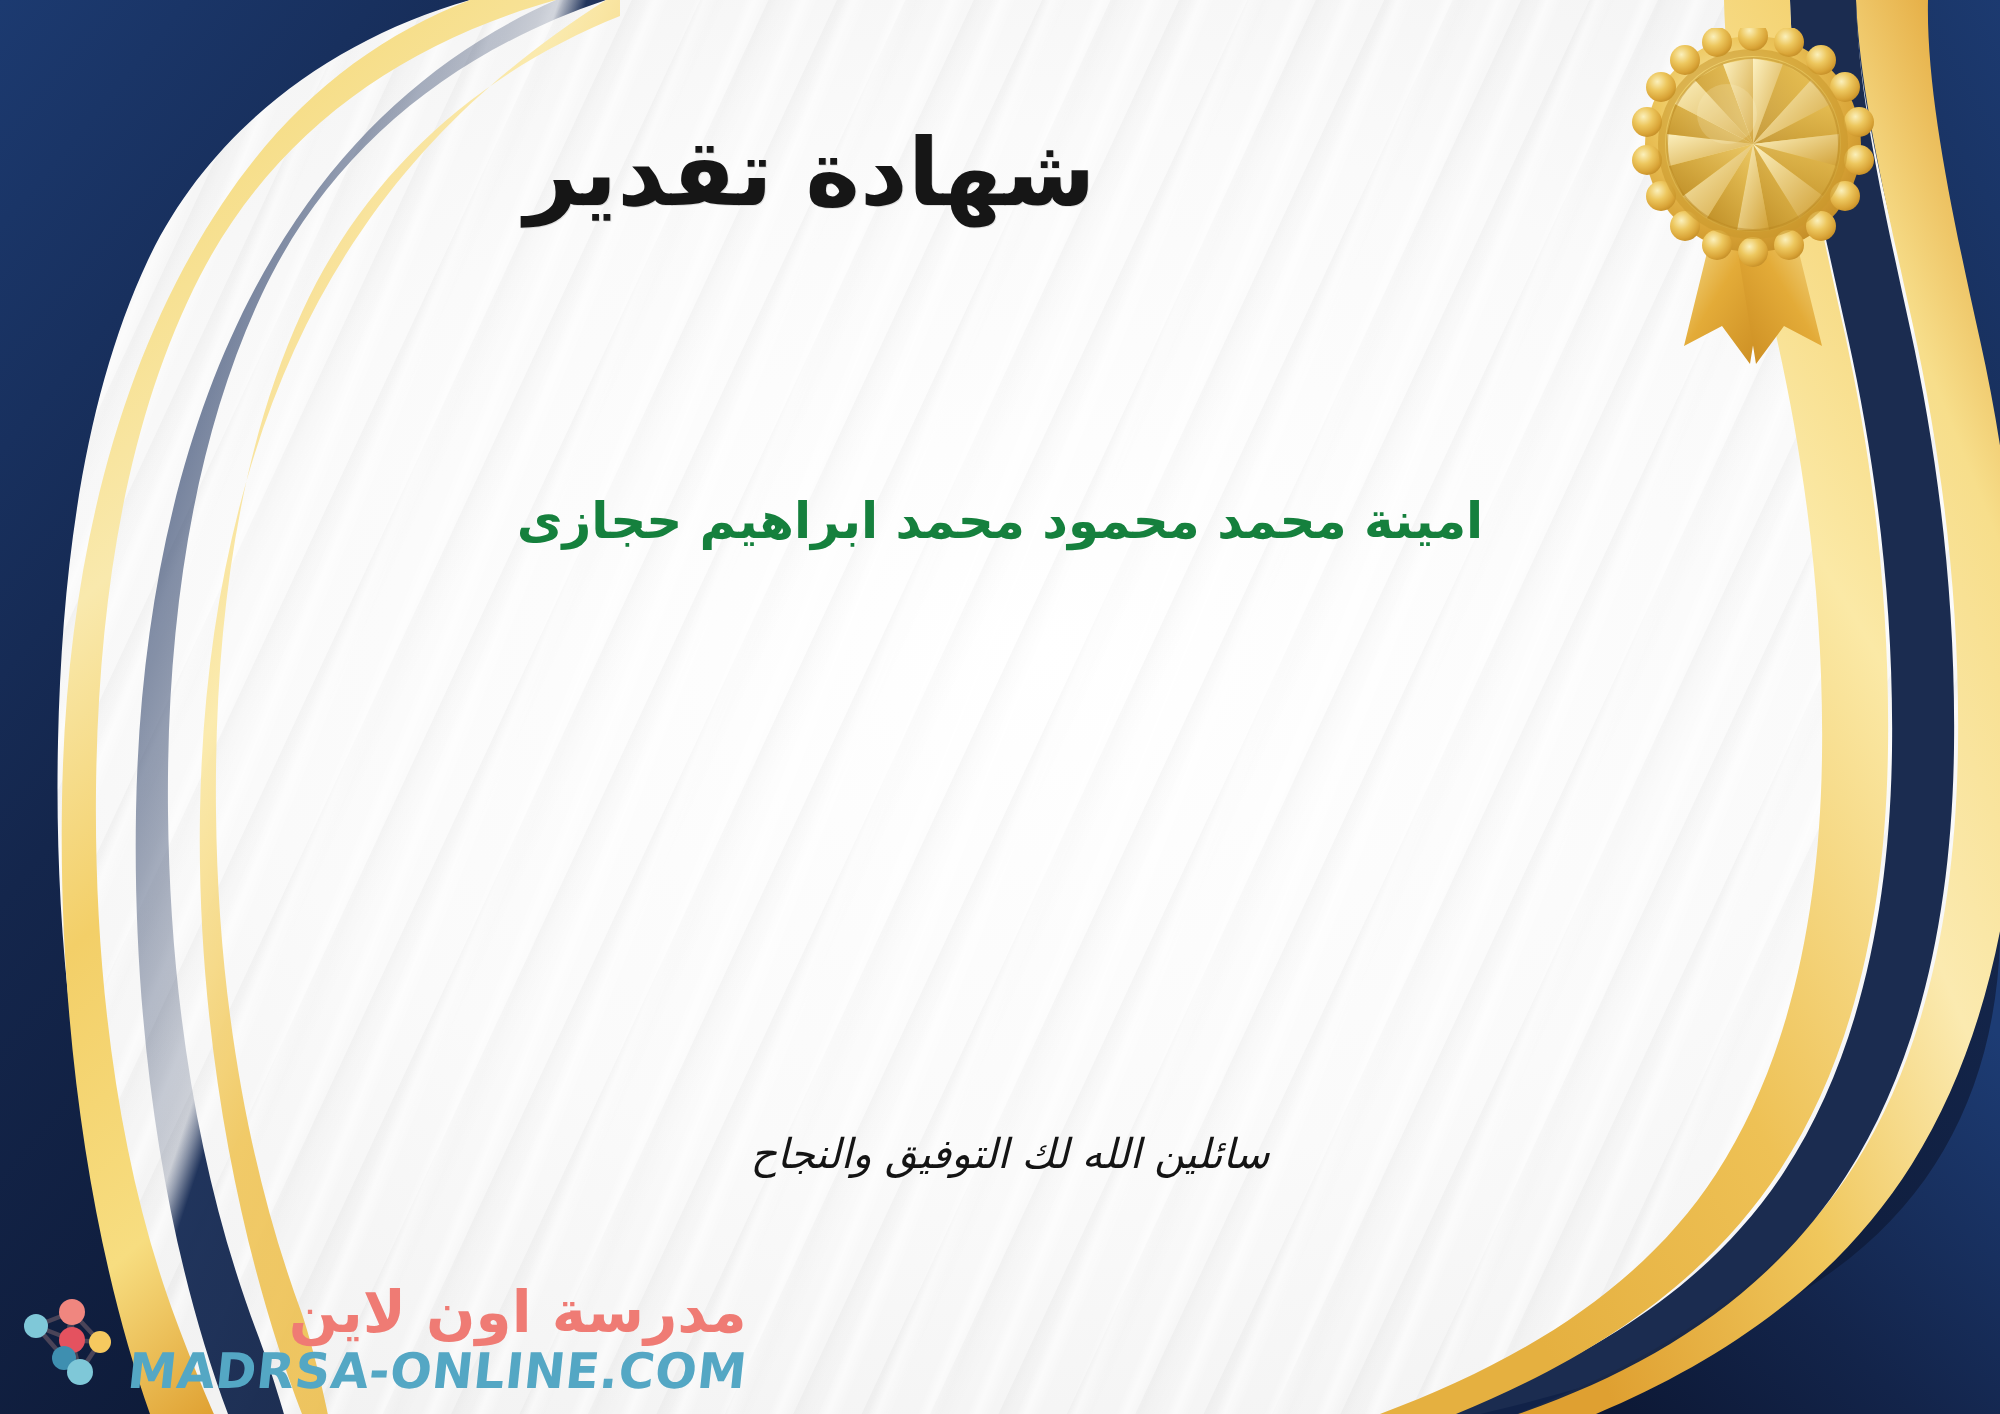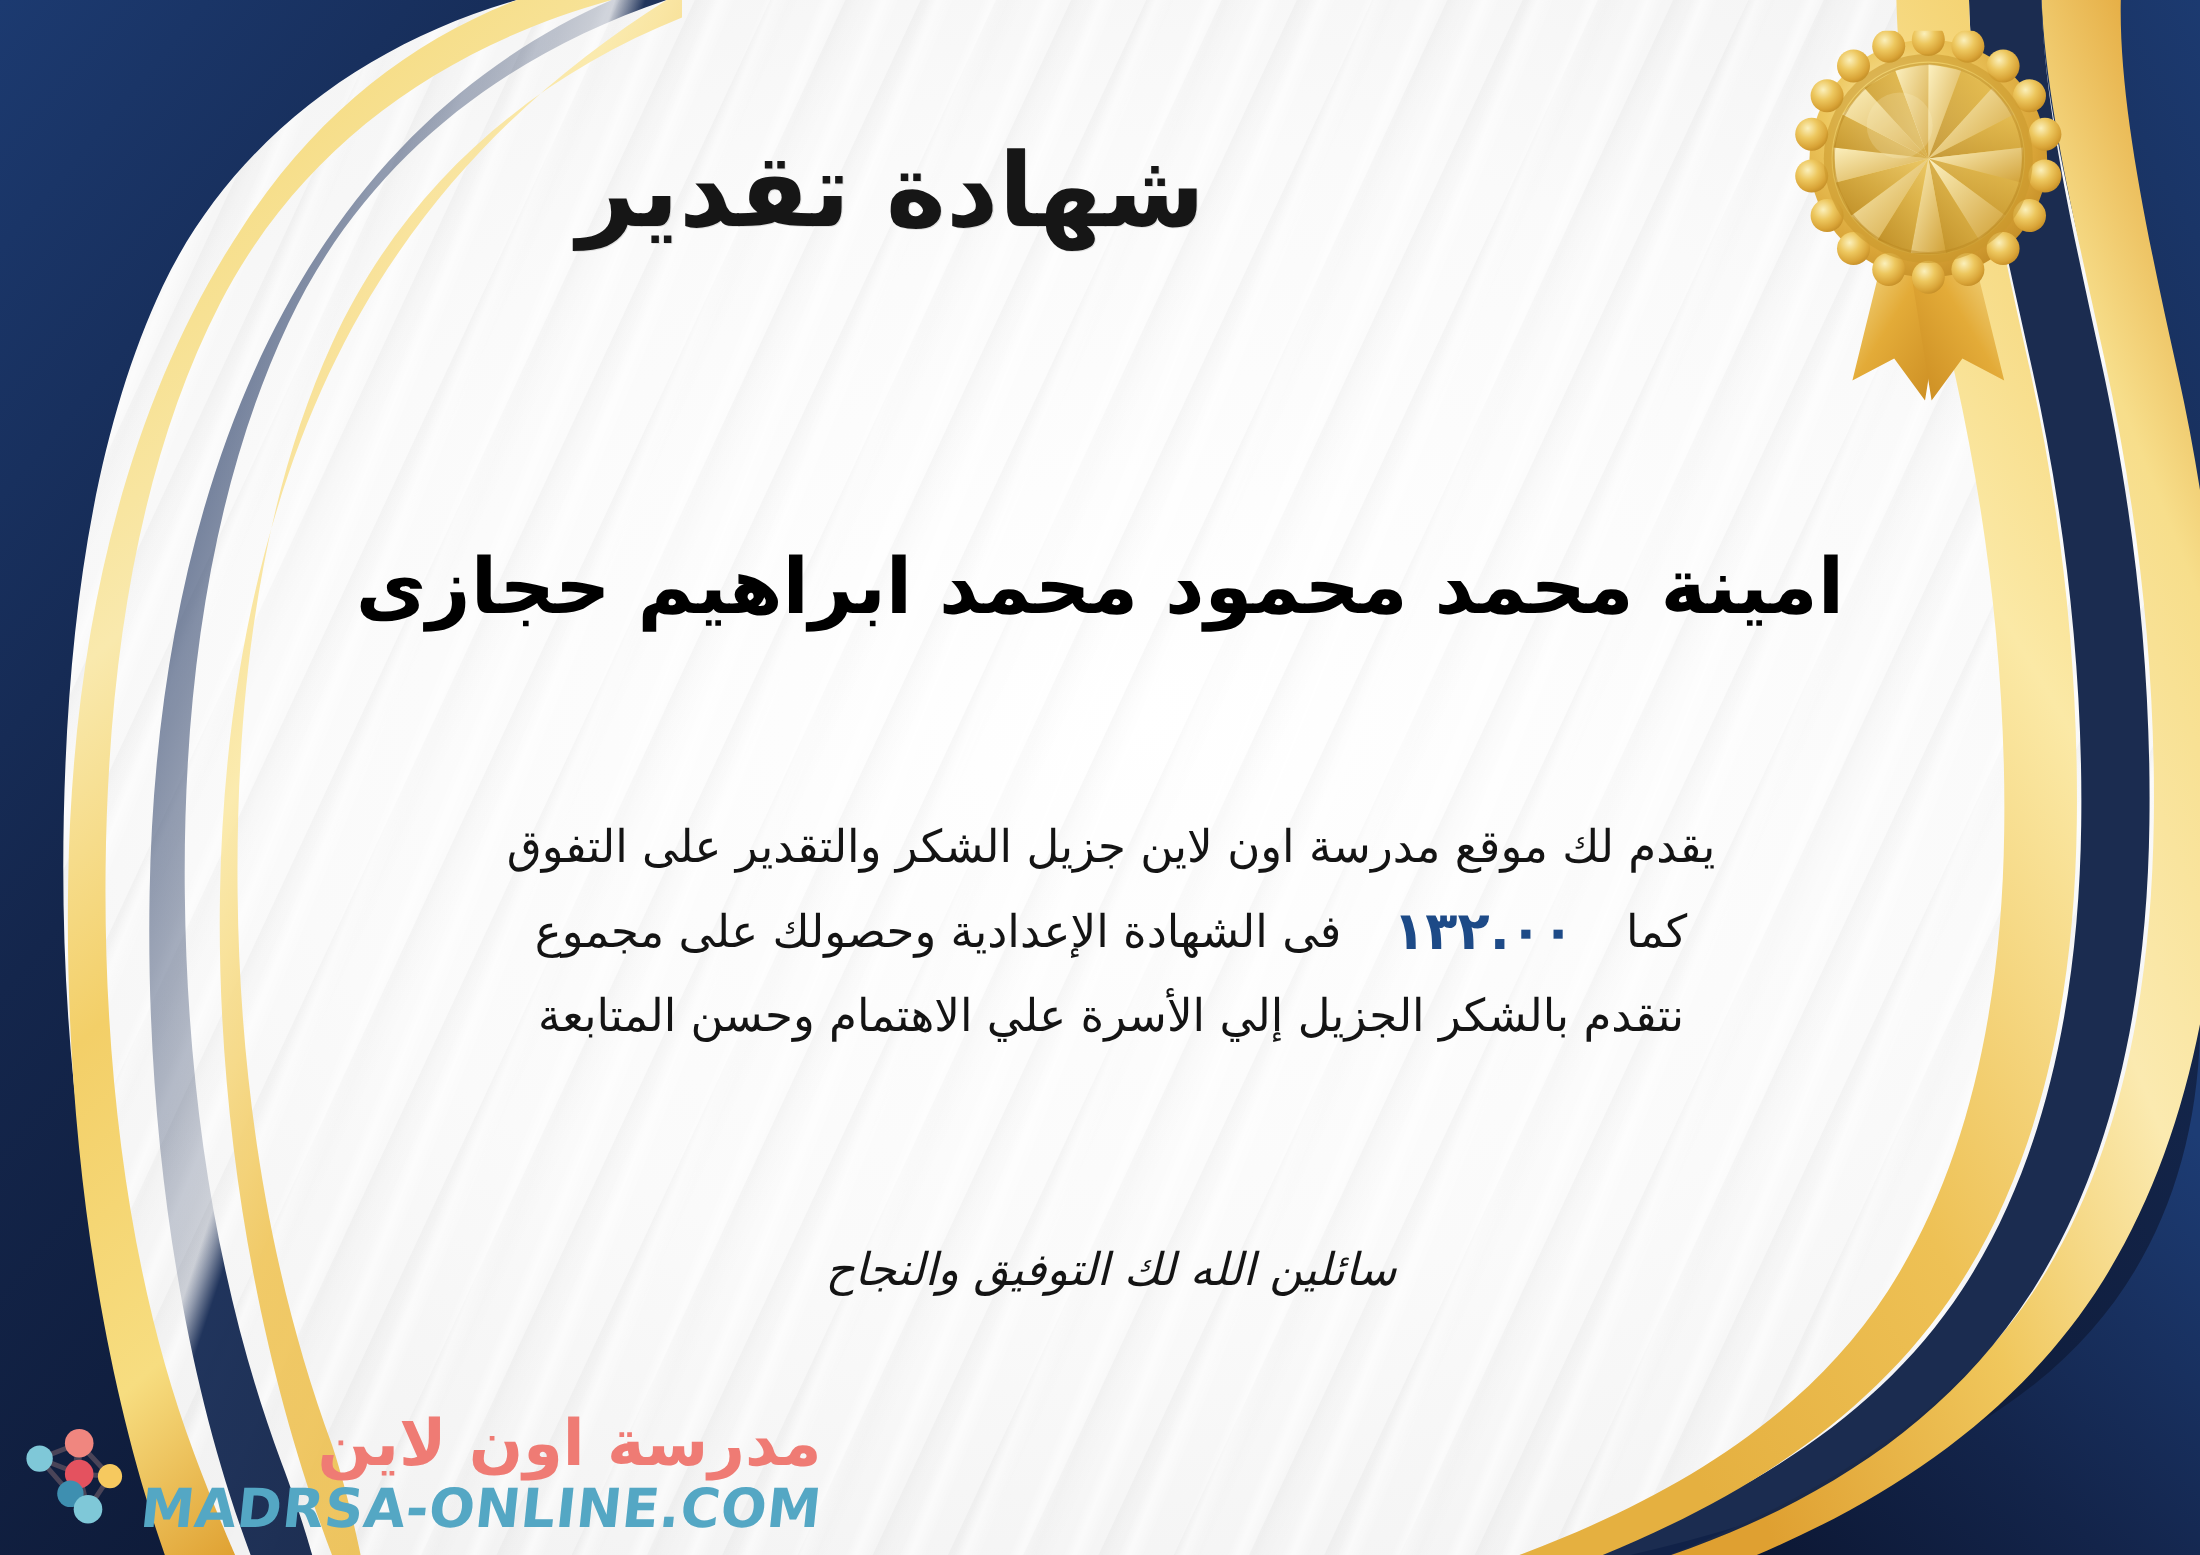--- a/index.html
+++ b/index.html
@@ -73,23 +73,23 @@
     direction:rtl;
     padding-right:380px;
     line-height:1.2;
     text-shadow:1px 1px 0 rgba(0,0,0,0.10);
   }
   .student-name {
     position:absolute;
     top:490px; left:90px; right:90px;
     text-align:center;
     direction:rtl;
-    font-size:70px;
+    font-size:50px;
     font-weight:700;
-    color:#000000;
+    color:#15803d;
     line-height:1.25;
     white-space:nowrap;
   }
   .body-block {
     position:absolute;
     top:735px; left:140px; right:120px;
     direction:rtl;
     text-align:center;
     color:#141414;
     font-size:41px;
@@ -317,29 +317,20 @@
       </g>
     </svg>
   </div>
 
   <div class="content">
 
     <div class="cert-title">شهادة تقدير</div>
 
     <div class="student-name">امينة محمد محمود محمد ابراهيم حجازى</div>
 
-    <div class="body-block">
-      <span class="body-line l1">يقدم لك موقع مدرسة اون لاين جزيل الشكر  والتقدير على التفوق</span>
-      <span class="body-line l2">
-        <span>كما</span>
-        <span class="grade-value">١٣٢.٠٠</span>
-        <span>فى الشهادة الإعدادية وحصولك على مجموع</span>
-      </span>
-      <span class="body-line l3">نتقدم  بالشكر الجزيل إلي الأسرة علي الاهتمام وحسن المتابعة</span>
-    </div>
 
     <div class="closing-line">سائلين الله لك التوفيق  والنجاح</div>
   </div>
 
   <div class="brand">
     <div class="brand-node-icon">
       <svg viewBox="0 0 92 104" width="92" height="104" xmlns="http://www.w3.org/2000/svg">
         <g stroke="#4a4458" stroke-width="4.5" stroke-linecap="round">
           <line x1="14" y1="38" x2="50" y2="52"></line>
           <line x1="14" y1="38" x2="42" y2="70"></line>

